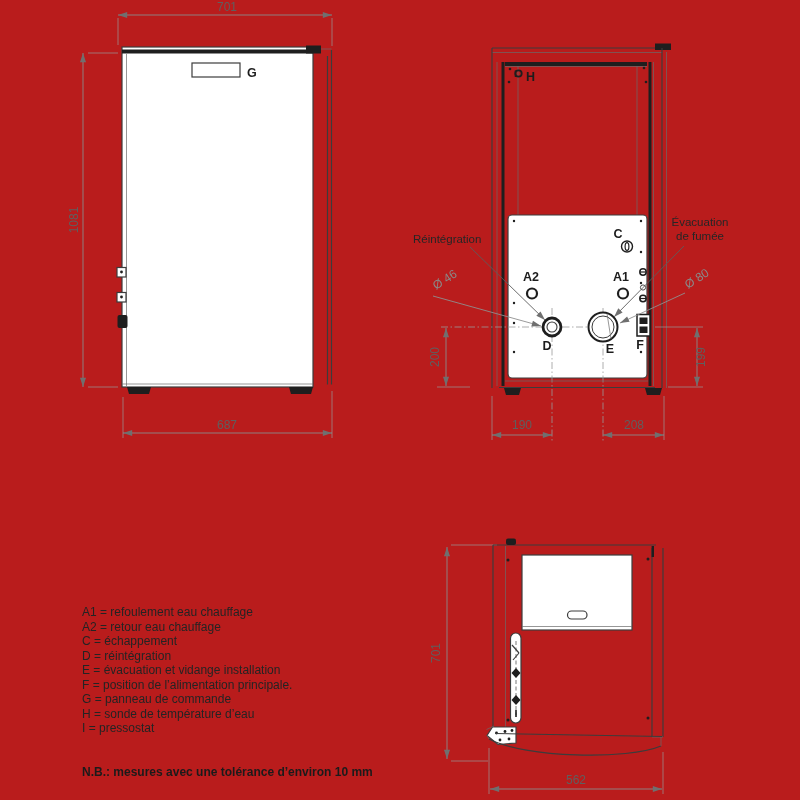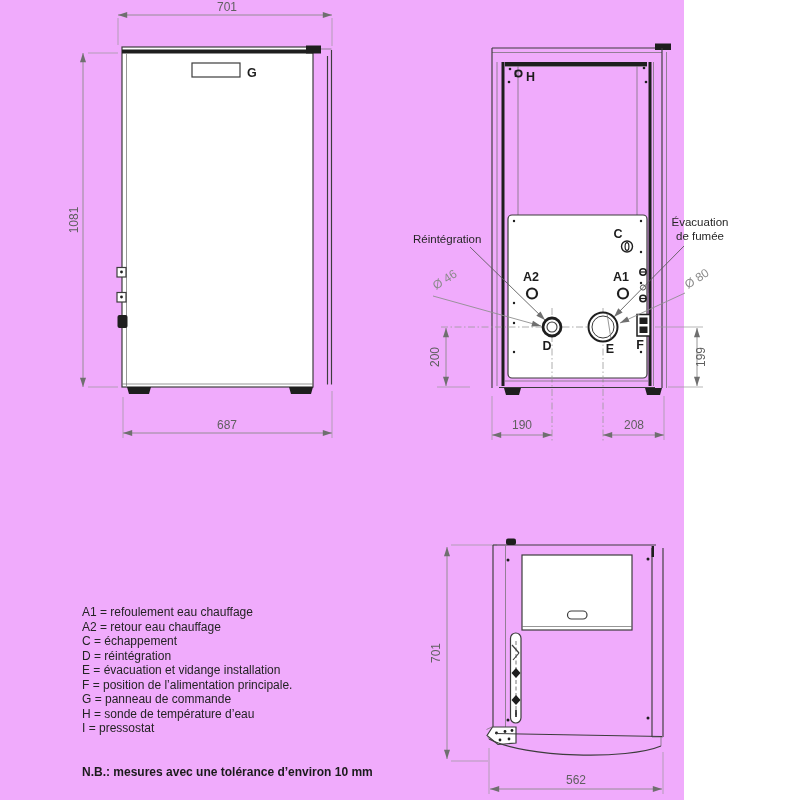--- a/index.html
+++ b/index.html
@@ -1,16 +1,16 @@
 <!DOCTYPE html>
 <html><head>
 <meta charset="utf-8">
 <style>
   html,body { margin:0; padding:0; background:#ffffff; }
-  .page { position:relative; width:684px; height:800px; background:#f0abfc; font-family:"Liberation Sans",sans-serif; }
+  .page { position:relative; width:800px; height:800px; background:#b91c1c; font-family:"Liberation Sans",sans-serif; }
   svg text { font-family:"Liberation Sans",sans-serif; }
   .ln      { stroke:#3c3c3c; stroke-width:1.15; fill:none; }
   .lnthin  { stroke:#6a6a6a; stroke-width:0.7; fill:none; }
   .fillD   { fill:#1e1e1e; stroke:none; }
   .panel   { fill:#ffffff; stroke:#3c3c3c; stroke-width:1.2; }
   .dim     { stroke:#8a8a8a; stroke-width:0.9; fill:none; }
   .ext     { stroke:#9a9a9a; stroke-width:0.7; fill:none; }
   .leader  { stroke:#8f8f8f; stroke-width:0.9; fill:none; }
   .leaderD { stroke:#5c5c5c; stroke-width:0.9; fill:none; }
   .dash    { stroke:#9b9b9b; stroke-width:0.8; fill:none; stroke-dasharray:7 2.5 1.5 2.5; }

